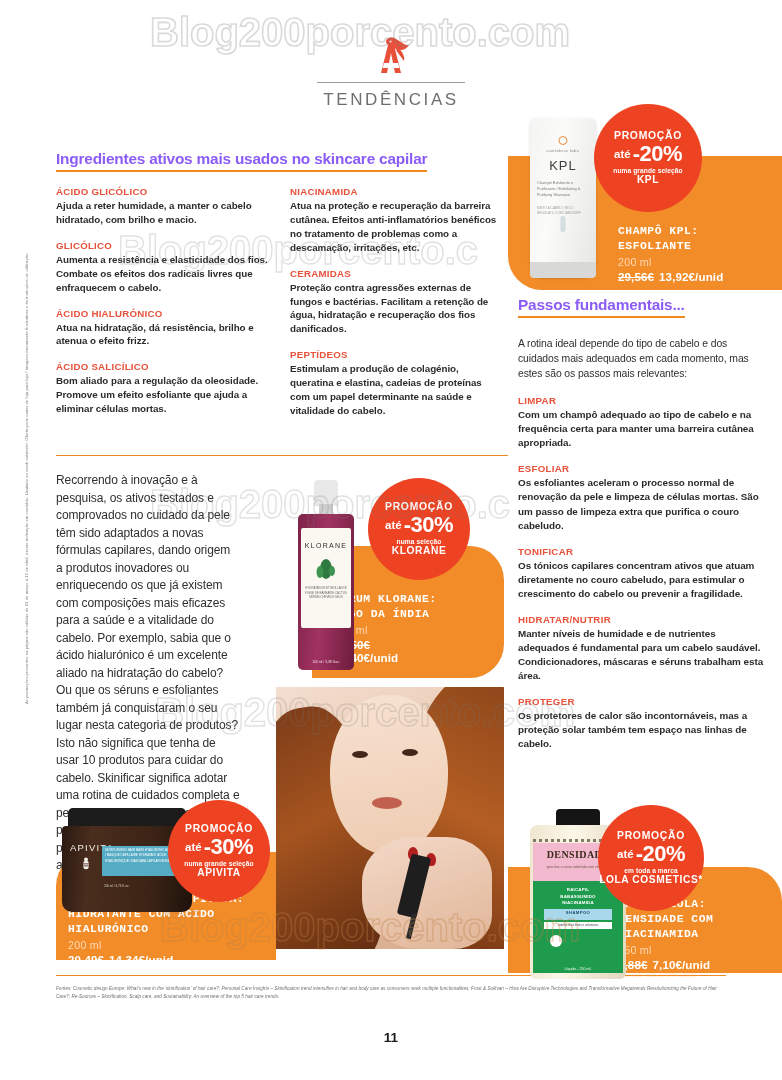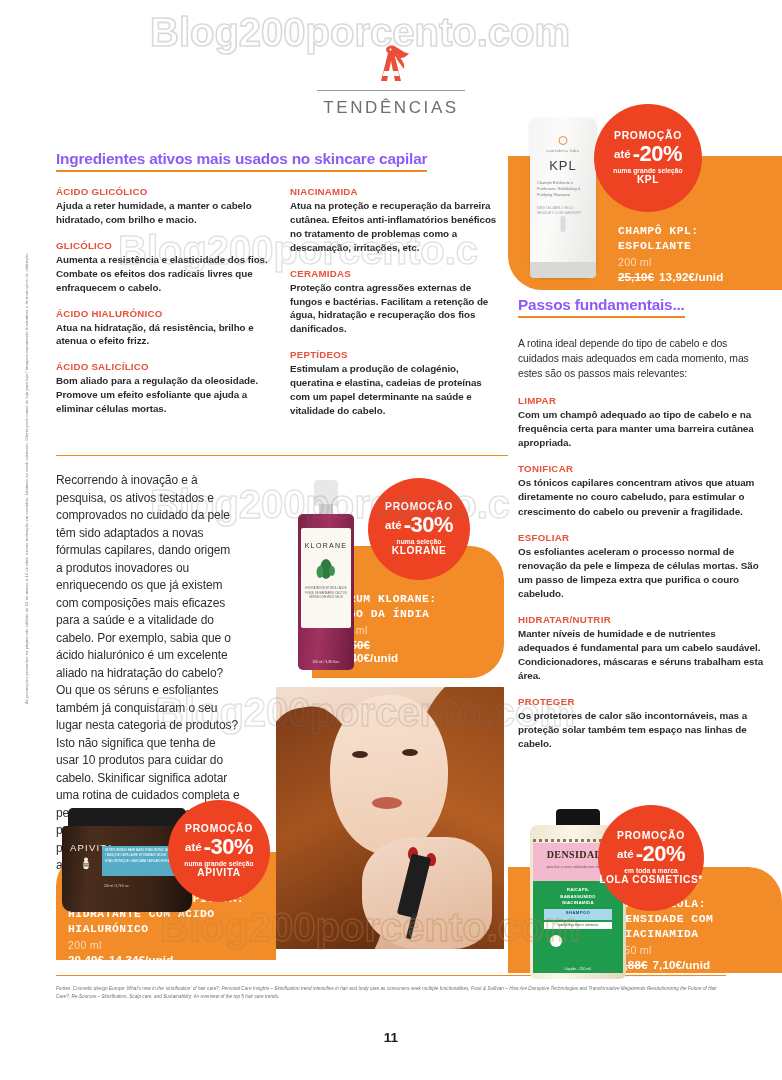--- a/index.html
+++ b/index.html
@@ -23,21 +23,21 @@
     letter-spacing: 0px;
     z-index: 40;
   }
   .wm-top   { top: 10px;  left: 150px; font-size: 40px; -webkit-text-stroke: 1.6px rgba(130,130,130,0.30); }
   .wm-mid1  { top: 228px; left: 118px; font-size: 40px; }
   .wm-mid2  { top: 482px; left: 150px; font-size: 40px; }
   .wm-mid3  { top: 690px; left: 155px; font-size: 40px; }
   .wm-mid4  { top: 905px; left: 160px; font-size: 40px; -webkit-text-stroke: 1.5px rgba(190,130,70,0.35); }
 
   
-  .header { position:absolute; top:44px; left:0; width:782px; text-align:center; }
+  .header { position:absolute; top:36px; left:0; width:782px; text-align:center; }
   .logo-svg { display:block; margin:0 auto; }
   .logo-rule { width:148px; height:1px; background:#9a9a9a; margin:8px auto 7px; }
   .header-title {
     font-size: 17px; letter-spacing: 2.6px; color:#6f6f6f; font-weight:400;
   }
 
   
   .vert-legal {
     position:absolute; left:24px; top:404px;
     width: 300px;
@@ -285,26 +285,26 @@
   <div class="steps">
     <div class="steps-heading-wrap">
       <span class="sec-heading">Passos fundamentais...</span>
     </div>
     <div class="steps-lead">A rotina ideal depende do tipo de cabelo e dos cuidados mais adequados em cada momento, mas estes são os passos mais relevantes:</div>
     <div class="step">
       <div class="step-name">LIMPAR</div>
       <div class="step-desc">Com um champô adequado ao tipo de cabelo e na frequência certa para manter uma barreira cutânea apropriada.</div>
     </div>
     <div class="step">
+      <div class="step-name">ESFOLIAR</div>
+      <div class="step-desc">Os esfoliantes aceleram o processo normal de renovação da pele e limpeza de células mortas. São um passo de limpeza extra que purifica o couro cabeludo.</div>
+    </div>
+    <div class="step">
       <div class="step-name">TONIFICAR</div>
       <div class="step-desc">Os tónicos capilares concentram ativos que atuam diretamente no couro cabeludo, para estimular o crescimento do cabelo ou prevenir a fragilidade.</div>
-    </div>
-    <div class="step">
-      <div class="step-name">ESFOLIAR</div>
-      <div class="step-desc">Os esfoliantes aceleram o processo normal de renovação da pele e limpeza de células mortas. São um passo de limpeza extra que purifica o couro cabeludo.</div>
     </div>
     <div class="step">
       <div class="step-name">HIDRATAR/NUTRIR</div>
       <div class="step-desc">Manter níveis de humidade e de nutrientes adequados é fundamental para um cabelo saudável. Condicionadores, máscaras e séruns trabalham esta área.</div>
     </div>
     <div class="step">
       <div class="step-name">PROTEGER</div>
       <div class="step-desc">Os protetores de calor são incontornáveis, mas a proteção solar também tem espaço nas linhas de cabelo.</div>
     </div>
   </div>
@@ -328,21 +328,21 @@
       <div class="badge-l2"><span class="small">até</span><span>-20%</span></div>
       <div class="badge-l3">numa grande seleção</div>
       <div class="badge-l4">KPL</div>
     </div>
 
     <div class="promo-info" style="left:110px;top:124px;width:156px;">
       <div class="promo-name">CHAMPÔ KPL:</div>
       <div class="promo-name">ESFOLIANTE</div>
       <div class="promo-vol">200 ml</div>
       <div class="promo-prices">
-        <span class="promo-old">25,10€</span><span class="promo-new">13,92€/unid</span>
+        <span class="promo-old">29,56€</span><span class="promo-new">13,92€/unid</span>
       </div>
     </div>
   </div>
 
   <div class="promo" style="left:276px;top:470px;width:228px;height:208px;">
     <div class="promo-bg" style="left:36px;top:76px;width:192px;height:132px;border-radius:0 34px 34px 0;"></div>
 
     <div class="prod" style="left:22px;top:10px;">
       <div class="klorane">
         <div class="kl-pump"></div>

